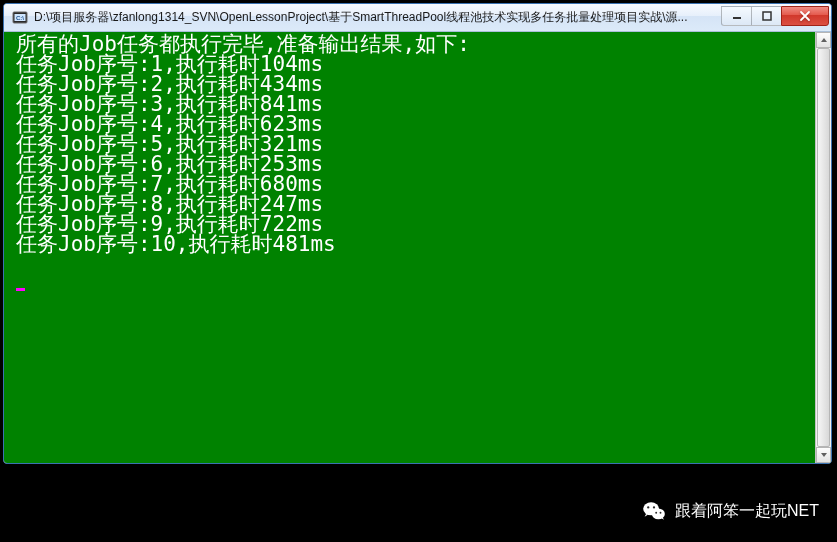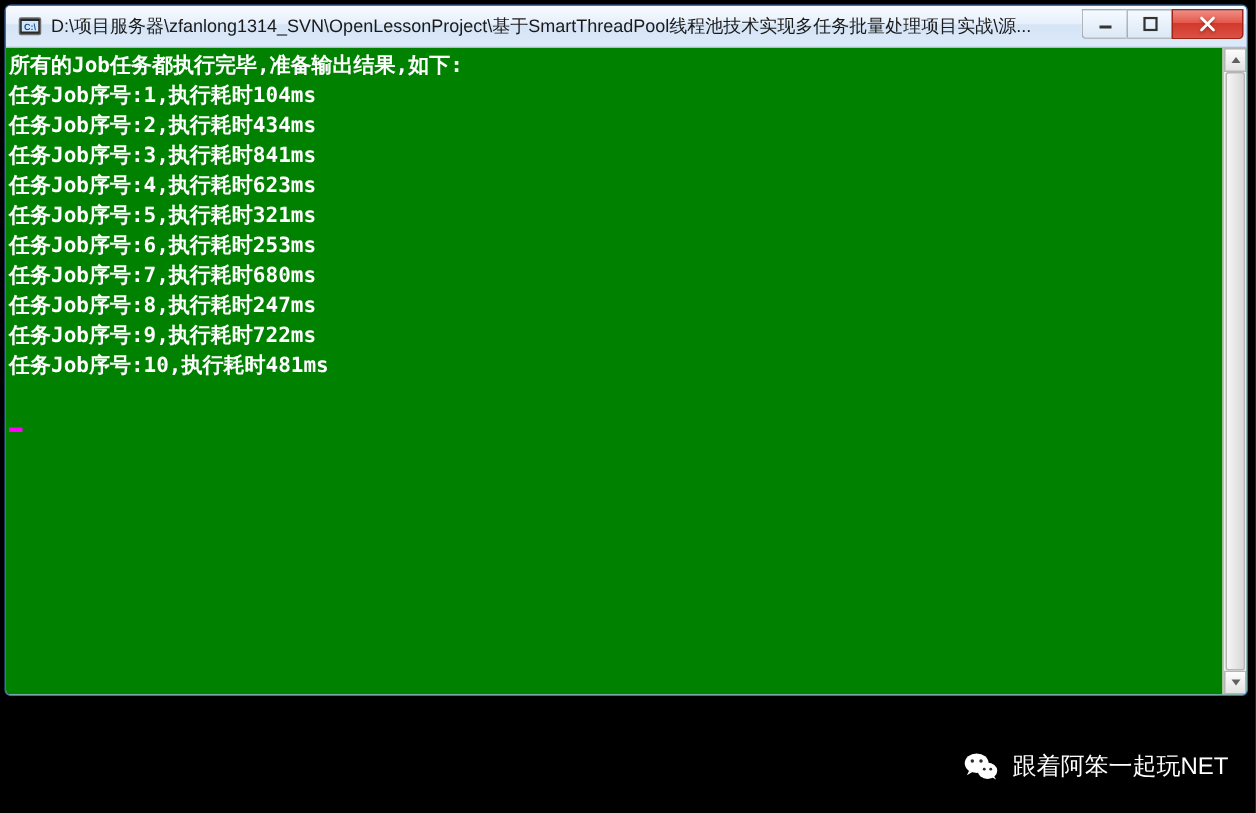--- a/index.html
+++ b/index.html
@@ -85,27 +85,26 @@
 
   .console-area {
     flex: 1 1 auto;
     position: relative;
     background: #008200;
     overflow: hidden;
   }
   .console-inner {
     position: absolute;
     top: 0; left: 0; right: 16px; bottom: 0;
-    padding: 2px 2px;
+    padding: 2px 12px;
     color: #ffffff;
     font-family: "SimSun", "NSimSun", Consolas, monospace;
-    font-size: 14px;
+    font-size: 21px;
     line-height: 20px;
     white-space: pre;
-    font-weight: bold;
   }
   .scrollbar-v {
     position: absolute;
     top: 0; right: 0; bottom: 0;
     width: 16px;
     background: #efefef;
     border-left: 1px solid #c2c2c2;
     display: flex;
     flex-direction: column;
   }

